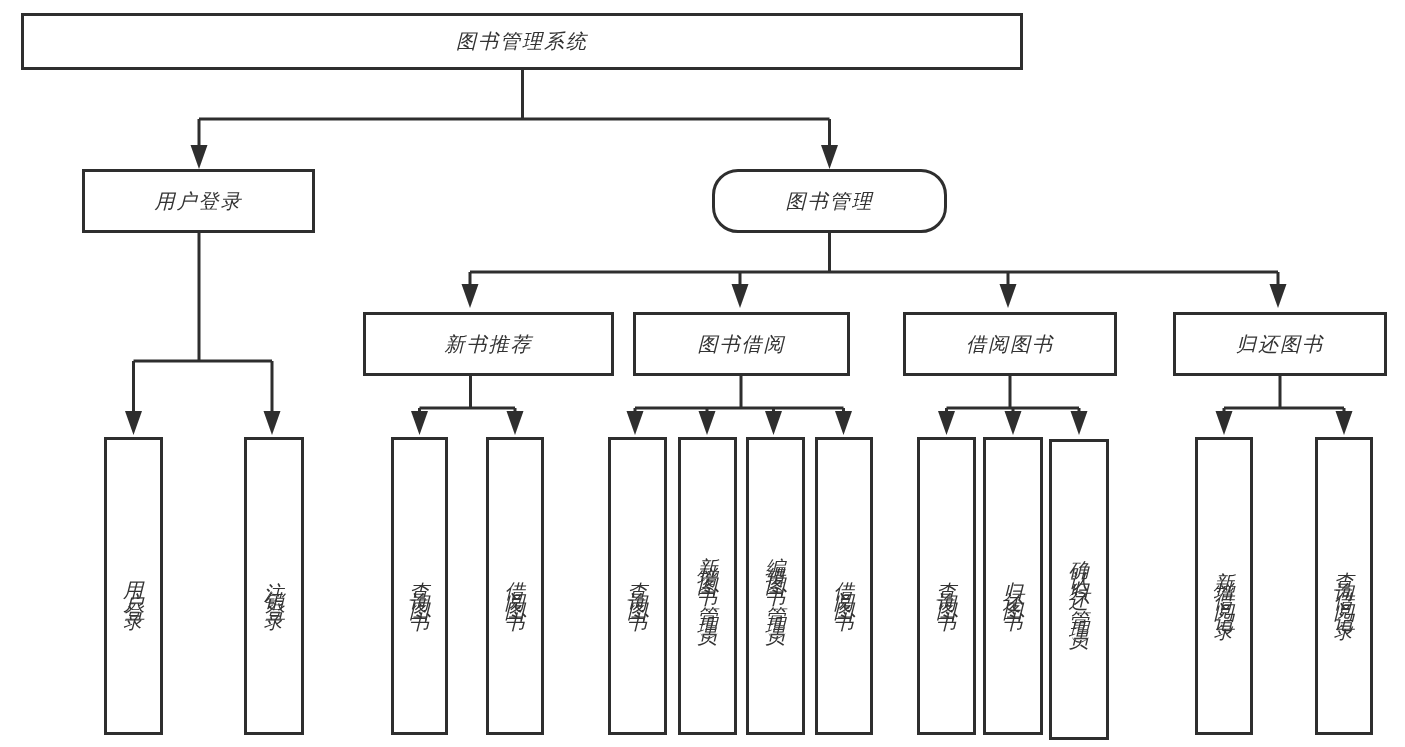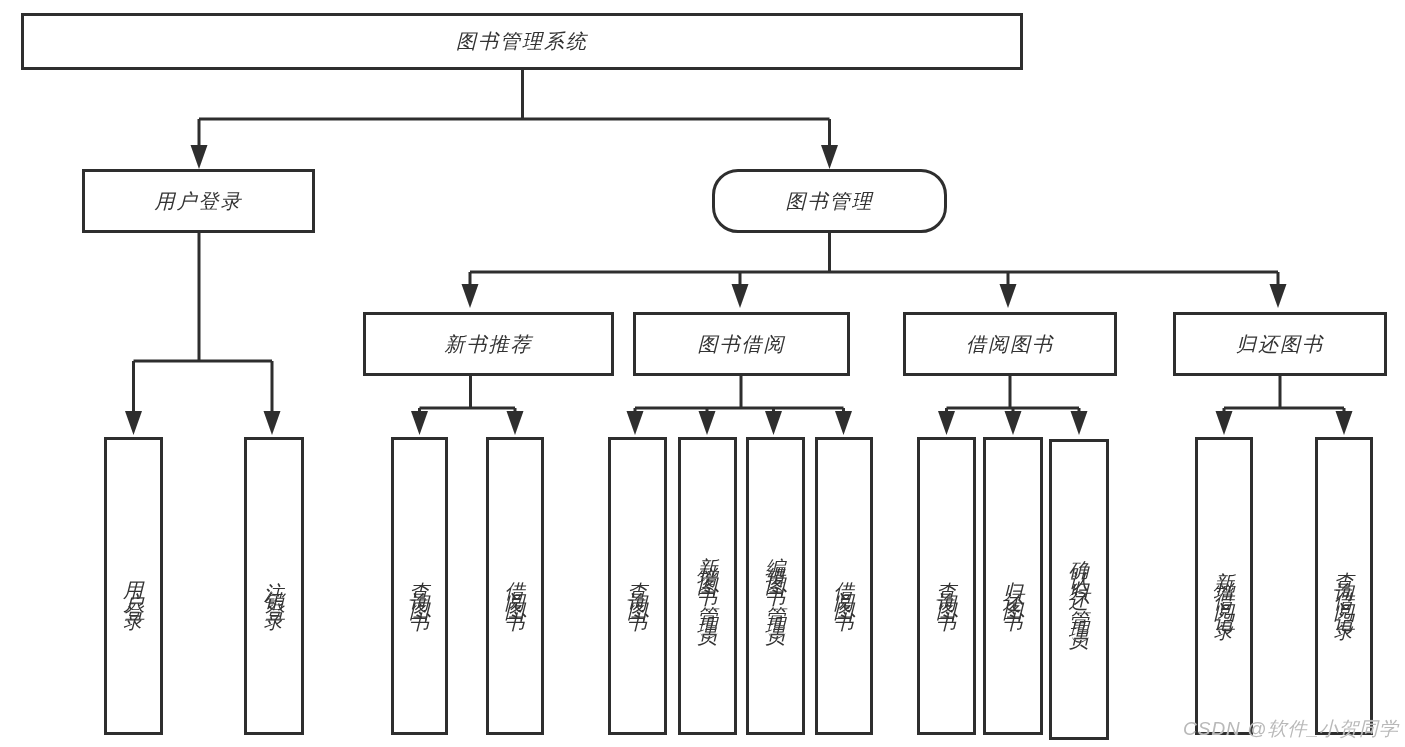--- a/index.html
+++ b/index.html
@@ -149,15 +149,14 @@
     <span>确认归还（管理员）</span>
   </div>
 
   <div class="vbox" style="left:1195px; top:437px; width:58px; height:298px;">
     <span>新增借阅记录</span>
   </div>
   <div class="vbox" style="left:1315px; top:437px; width:58px; height:298px;">
     <span>查询借阅记录</span>
   </div>
 
-  <div class="watermark">CSDN @软件_小贺同学</div>
 
 </div>
 
 </body></html>

